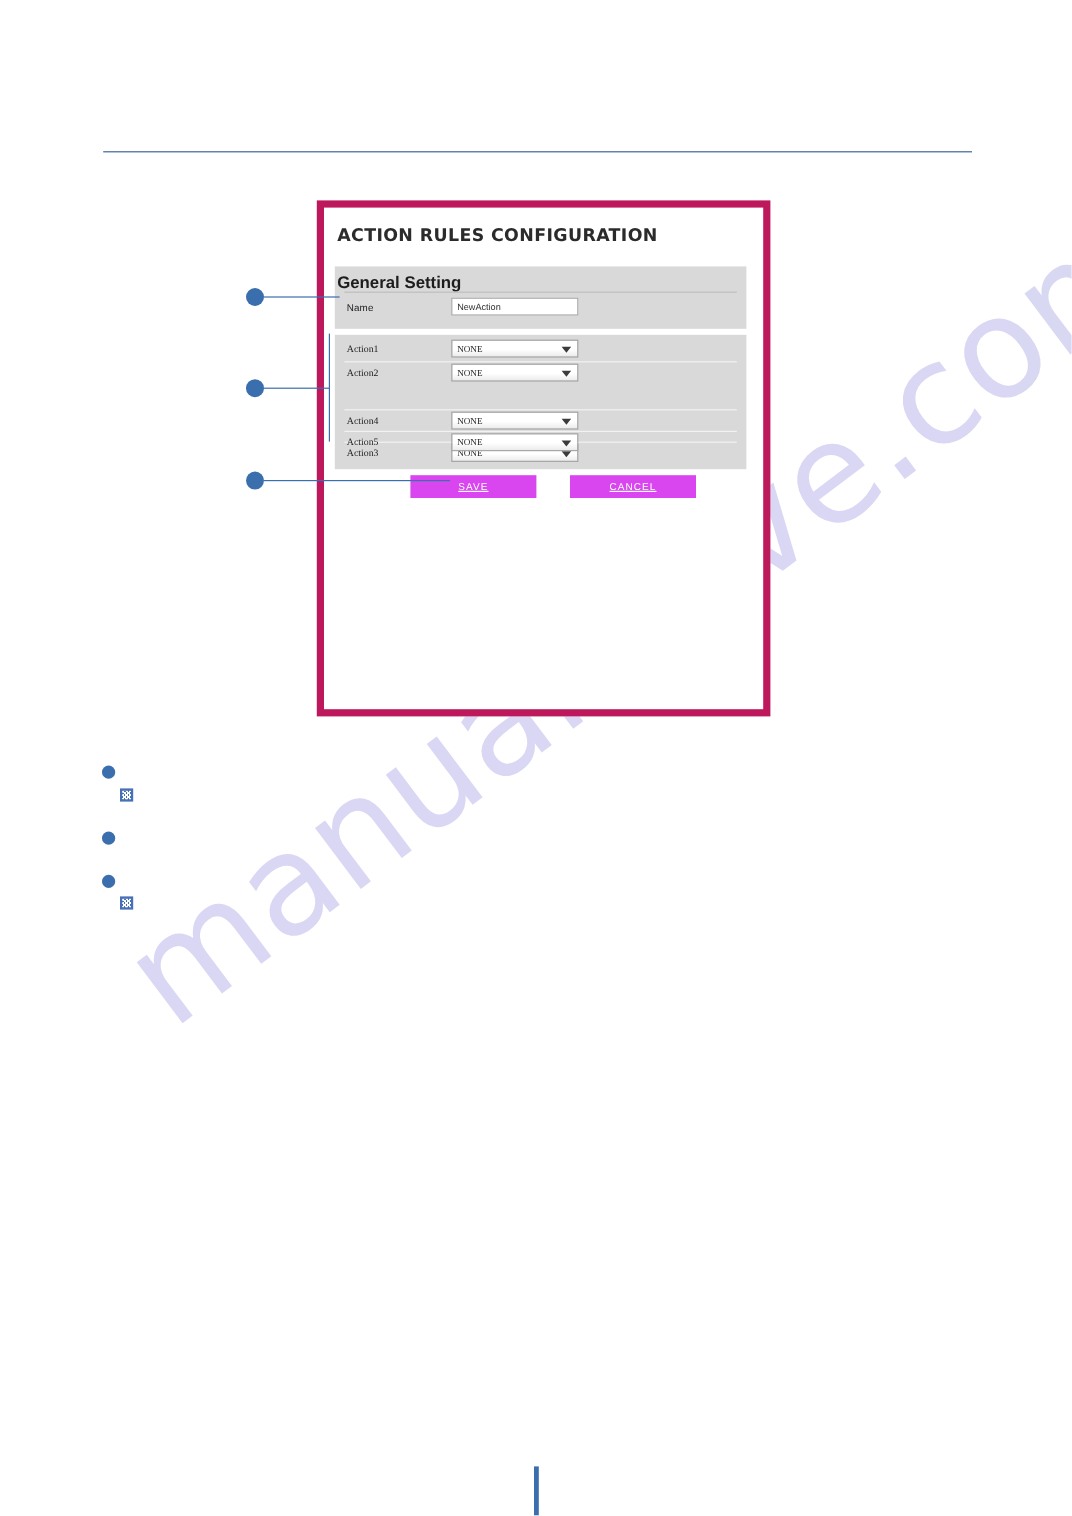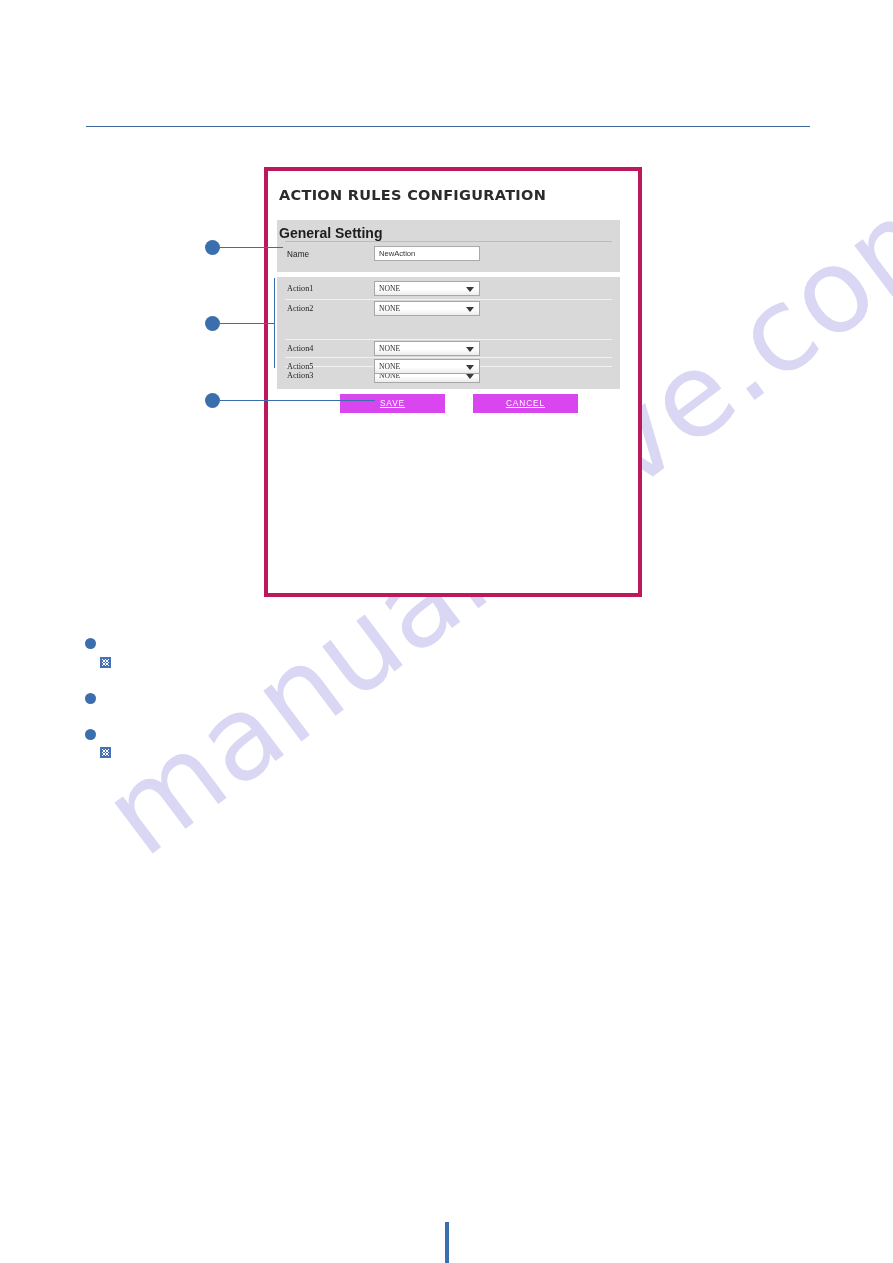--- a/index.html
+++ b/index.html
@@ -62,21 +62,21 @@
   }
 
   
   #ui-panel {
     position: absolute;
     left: 264px;
     top: 167px;
     width: 378px;
     height: 430px;
     background: #ffffff;
-    border: 4px solid #be185d;
+    border: 6px solid #be185d;
     z-index: 4;
   }
 
   #panel-title {
     position: absolute;
     left: 11px;
     top: 16px;
     font-size: 14.5px;
     font-weight: bold;
     color: #2b2b2b;

